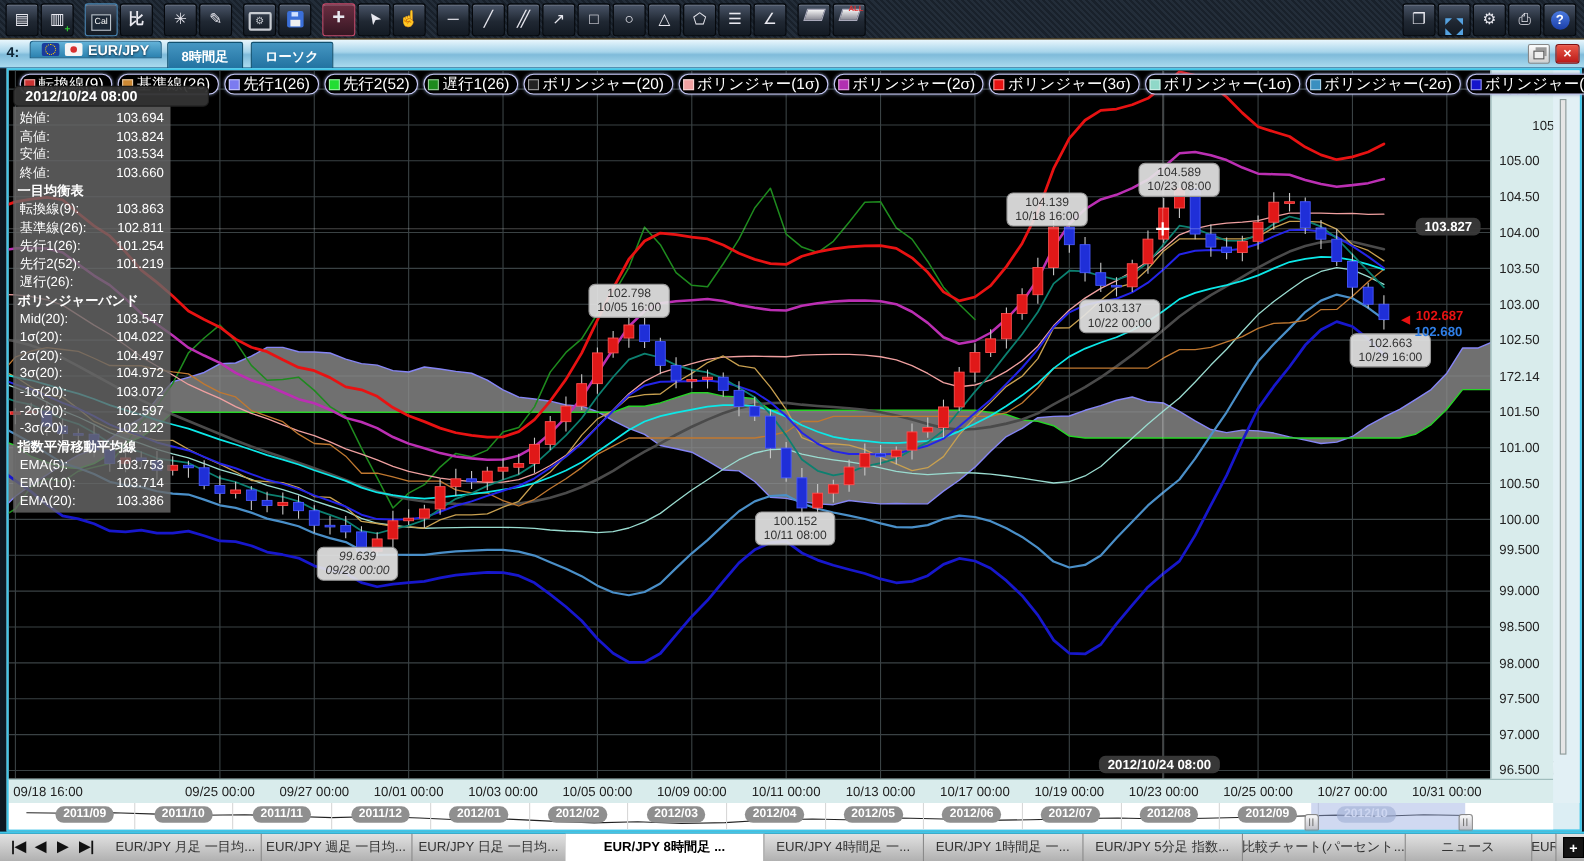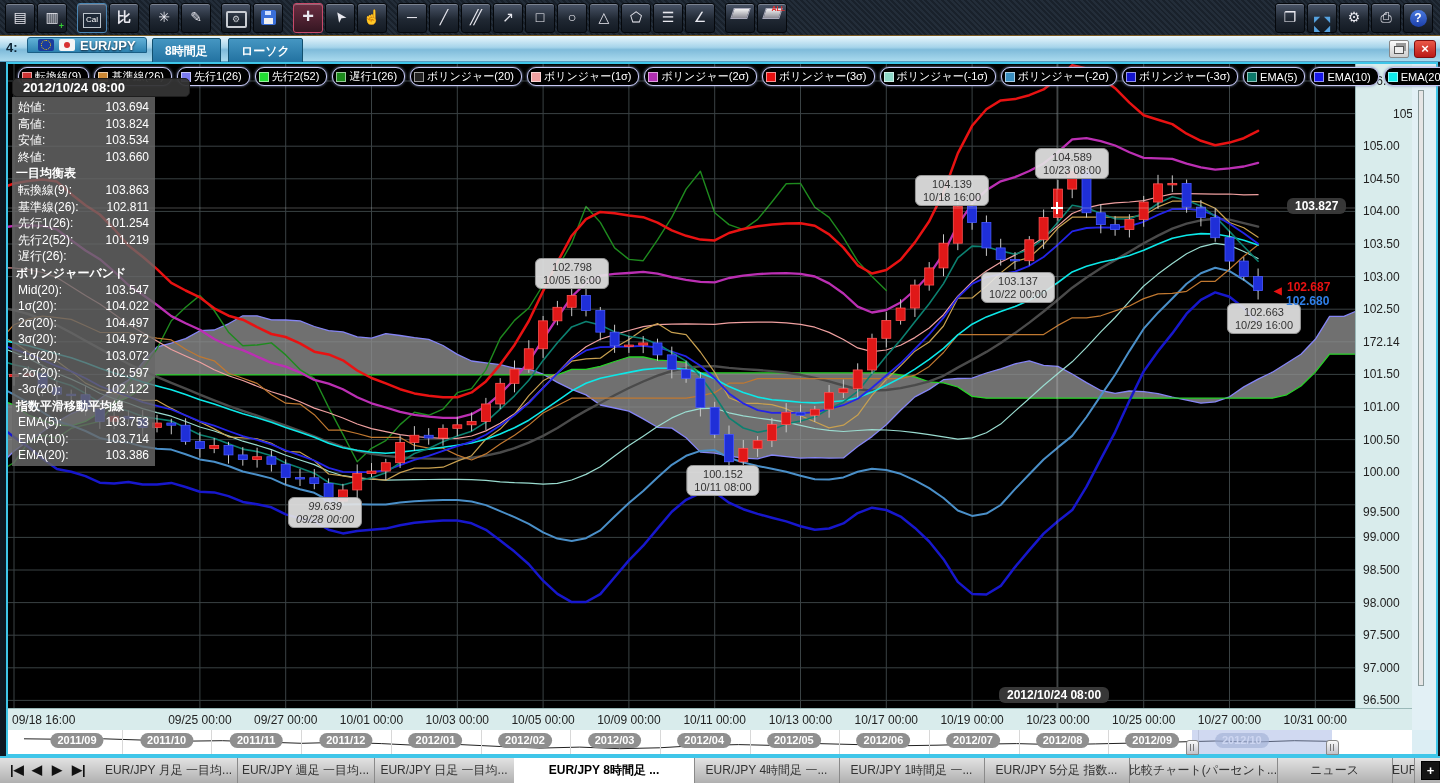--- a/index.html
+++ b/index.html
@@ -57,21 +57,21 @@
   #restore i{position:absolute;left:4px;top:5px;width:8px;height:6px;border:1px solid #555;background:#eee;box-shadow:2px -3px 0 0 #999;}
   #closebtn{width:20px;height:16px;background:linear-gradient(#ea5848,#ba1a18);border:1px solid #7e0f0f;border-radius:3px;
     color:#fff;font-weight:bold;font-size:13px;line-height:15px;text-align:center;cursor:pointer;}
 
   
   #chartframe{position:absolute;left:6px;top:62px;width:1432px;height:694px;box-sizing:border-box;
     border:2px solid #3fc6e9;background:#dceef4;}
   #plot{position:absolute;left:0;top:0;width:1347px;height:644px;background:#000;}
   #legend{position:absolute;left:0;top:3px;height:20px;display:flex;gap:5px;padding-left:10px;z-index:3;white-space:nowrap;}
   .lgbtn{display:inline-flex;align-items:center;background:#000;border:1px solid #c9c9f6;border-radius:9px;
-    color:#fff;font-size:11px;padding:0 7px 0 3px;height:17px;box-shadow:0 0 3px #8899bb;cursor:pointer;}
+    color:#fff;font-size:14px;padding:0 7px 0 3px;height:17px;box-shadow:0 0 3px #8899bb;cursor:pointer;}
   .chip{width:8px;height:8px;margin-right:3px;border:1px solid rgba(255,255,255,.55);}
 
   #panel{position:absolute;left:4px;top:14px;z-index:6;font-size:12px;color:#fff;}
   #panel-head{background:rgba(52,52,52,.95);border:1px solid #1e1e1e;border-radius:5px;padding:1px 10px;
     font-weight:bold;font-size:13px;width:178px;box-sizing:border-box;}
   #panel-rows{background:rgba(104,104,104,.82);width:143px;padding:2px 0;}
   .prow{display:flex;justify-content:space-between;padding:0 6px;line-height:16.6px;}
   .phead{font-weight:bold;padding:0 4px;line-height:16.6px;}
 
   #yaxis{position:absolute;left:1347px;top:0;width:57px;height:644px;background:#d9ecec;border-left:1px solid #9ab8b8;box-sizing:border-box;z-index:1;}
@@ -539,21 +539,21 @@
         <div class="ylab" style="top: 107.8px;">104.50</div>
         <div class="ylab" style="top: 140.4px;">104.00</div>
         <div class="ylab" style="top: 173px;">103.50</div>
         <div class="ylab" style="top: 205.6px;">103.00</div>
         <div class="ylab" style="top: 238.2px;">102.50</div>
         <div class="ylab" style="top: 270.8px;">172.14</div>
         <div class="ylab" style="top: 303.4px;">101.50</div>
         <div class="ylab" style="top: 336px;">101.00</div>
         <div class="ylab" style="top: 368.6px;">100.50</div>
         <div class="ylab" style="top: 401.2px;">100.00</div>
-        <div class="ylab" style="top: 441px;">99.500</div>
+        <div class="ylab" style="top: 429px;">99.500</div>
         <div class="ylab" style="top: 466.4px;">99.000</div>
         <div class="ylab" style="top: 499px;">98.500</div>
         <div class="ylab" style="top: 531.6px;">98.000</div>
         <div class="ylab" style="top: 564.2px;">97.500</div>
         <div class="ylab" style="top: 596.8px;">97.000</div>
         <div class="ylab" style="top: 629.4px;">96.500</div>
       </div>
     <div id="xaxis">
         <div class="xlab first" style="left: 4px;">09/18 16:00</div>
         <div class="xlab" style="left: 191.9px;">09/25 00:00</div>

